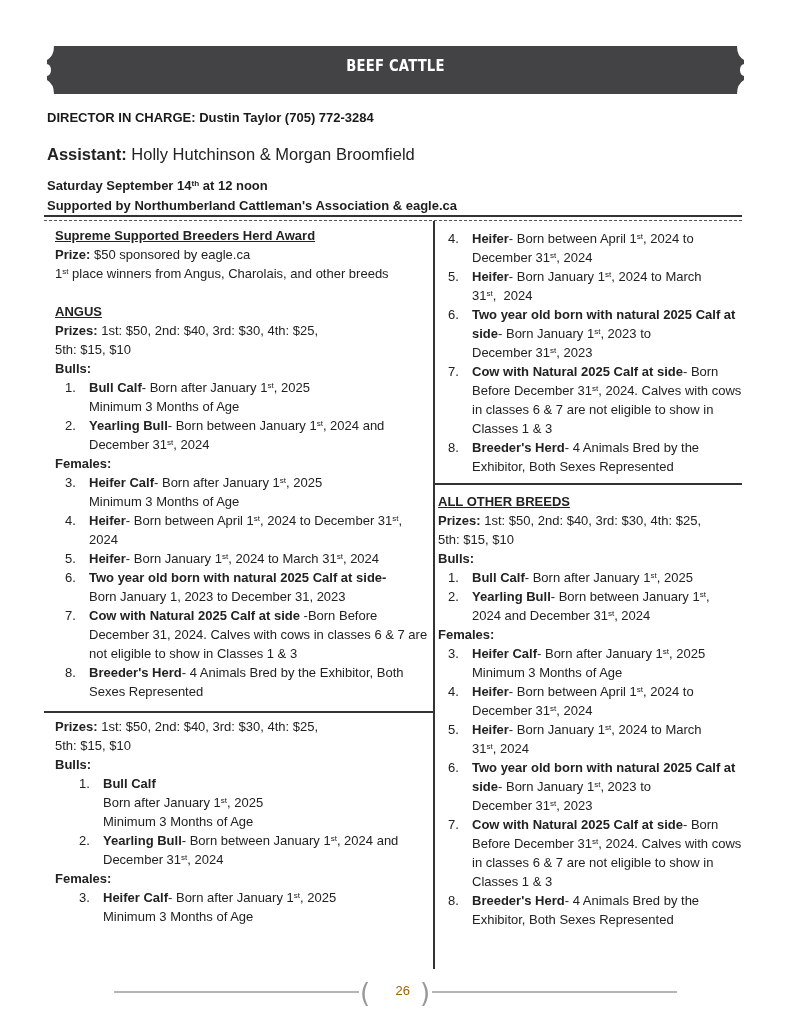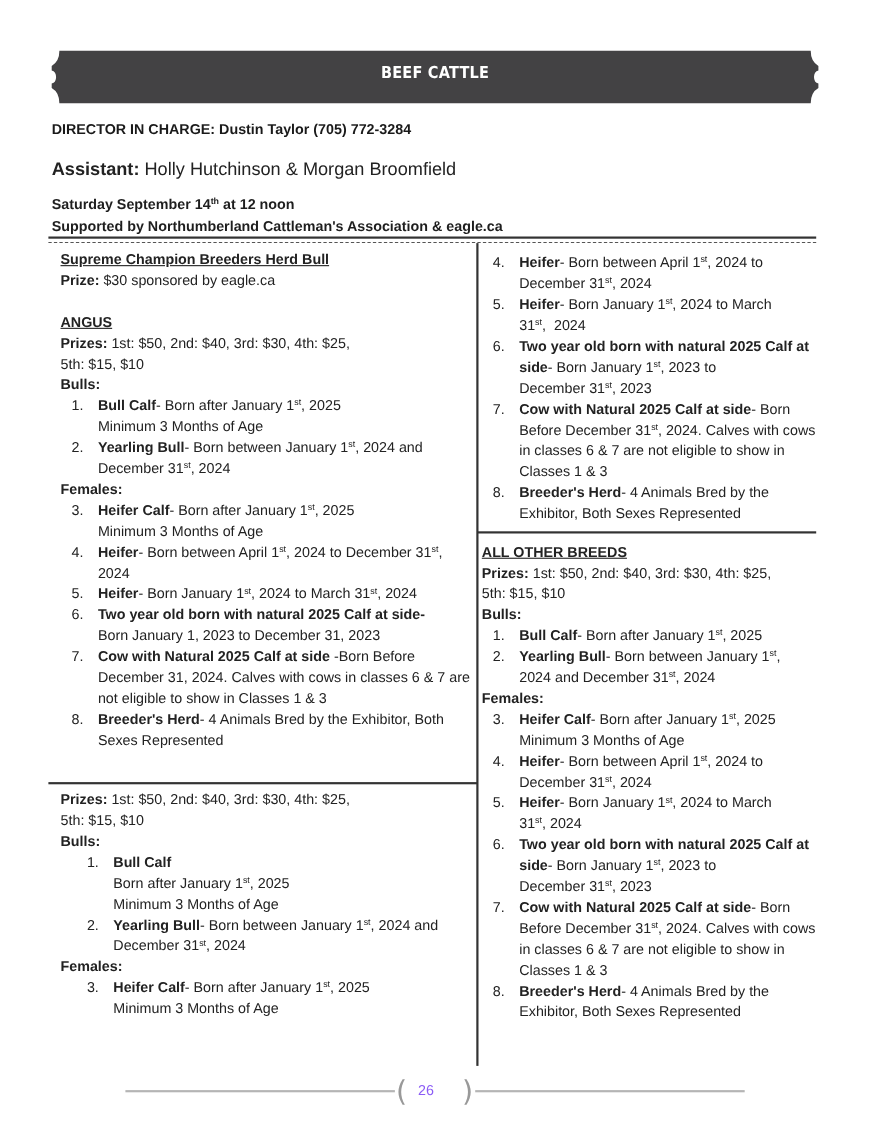--- a/index.html
+++ b/index.html
@@ -32,21 +32,21 @@
   .gap { height:19px; }
   ol { margin:0; padding:0; list-style:none; }
   li { position:relative; padding-left:34px; }
   li .num { position:absolute; left:10px; top:0; }
   .indent-deep li { padding-left:48px; }
   .indent-deep li .num { left:24px; }
   .footer-line { position:absolute; top:991px; height:0; border-top:2px solid #b5b5b5; }
   .fl-left { left:114px; width:245px; }
   .fl-right { left:432px; width:245px; }
   .bracket { position:absolute; top:978px; font-size:26px; color:#999; font-family:"DejaVu Sans", sans-serif; }
-  .page-num { position:absolute; left:380px; top:983px; width:30px; text-align:left; font-size:13px; color:#8b5cf6; }
+  .page-num { position:absolute; left:380px; top:983px; width:30px; text-align:right; font-size:13px; color:#a16207; }
 </style>
 </head>
 <body>
 
 <div class="banner">
   <svg width="703" height="48" viewBox="0 0 703 48">
     <path d="M10,0 L693,0 Q693,10 700,14 L700,18 Q696,19 696,24 Q696,29 700,30 L700,34 Q693,38 693,48 L10,48 Q10,38 3,34 L3,30 Q7,29 7,24 Q7,19 3,18 L3,14 Q10,10 10,0 Z" fill="#434244"></path>
     <circle cx="3" cy="24" r="2" fill="#ffffff"></circle>
     <circle cx="700" cy="24" r="2" fill="#ffffff"></circle>
   </svg>
@@ -58,22 +58,23 @@
 <div class="date"><span>Saturday September 14</span><sup>th</sup><span> at 12 noon</span></div>
 <div class="supported">Supported by Northumberland Cattleman's Association &amp; eagle.ca</div>
 
 <div class="rule-solid"></div>
 <div class="rule-dash"></div>
 <div class="vline"></div>
 <div class="hline-left"></div>
 <div class="hline-right"></div>
 
 <div class="col col-left">
-  <div class="sec-title">Supreme Champion Breeders Herd Bull</div>
-  <div><span class="lbl">Prize:</span><span> $30 sponsored by eagle.ca</span></div>
+  <div class="sec-title">Supreme Supported Breeders Herd Award</div>
+  <div><span class="lbl">Prize:</span><span> $50 sponsored by eagle.ca</span></div>
+  <div><span>1</span><sup>st</sup><span> place winners from Angus, Charolais, and other breeds</span></div>
   <div class="gap"></div>
   <div class="sec-title">ANGUS</div>
   <div><span class="lbl">Prizes:</span><span> 1st: $50, 2nd: $40, 3rd: $30, 4th: $25,</span></div>
   <div>5th: $15, $10</div>
   <div class="lbl">Bulls:</div>
   <ol>
     <li><span class="num">1.</span><b>Bull Calf</b>- Born after January 1<sup>st</sup>, 2025<br>Minimum 3 Months of Age</li>
     <li><span class="num">2.</span><b>Yearling Bull</b>- Born between January 1<sup>st</sup>, 2024 and December 31<sup>st</sup>, 2024</li>
   </ol>
   <div class="lbl">Females:</div>

